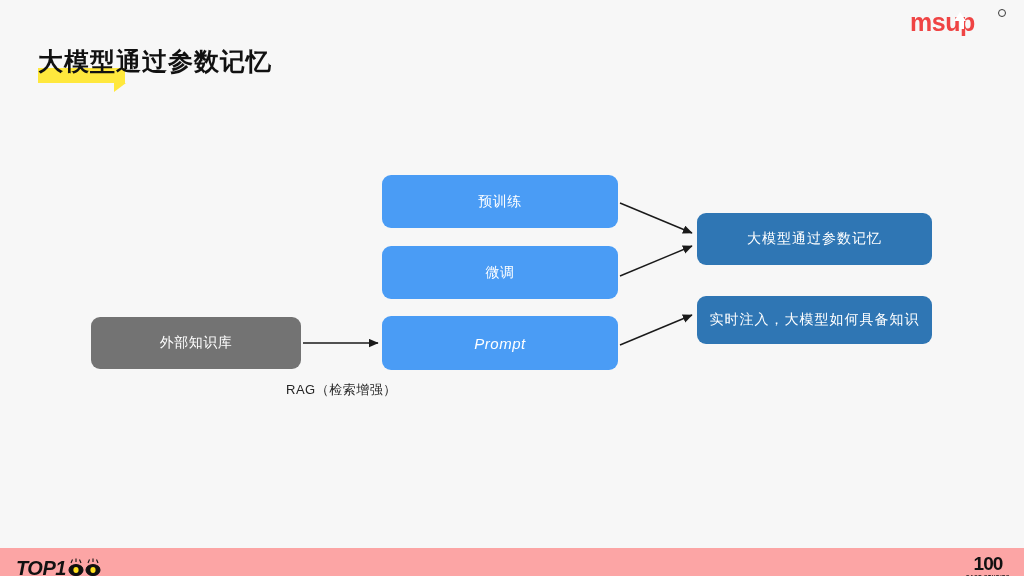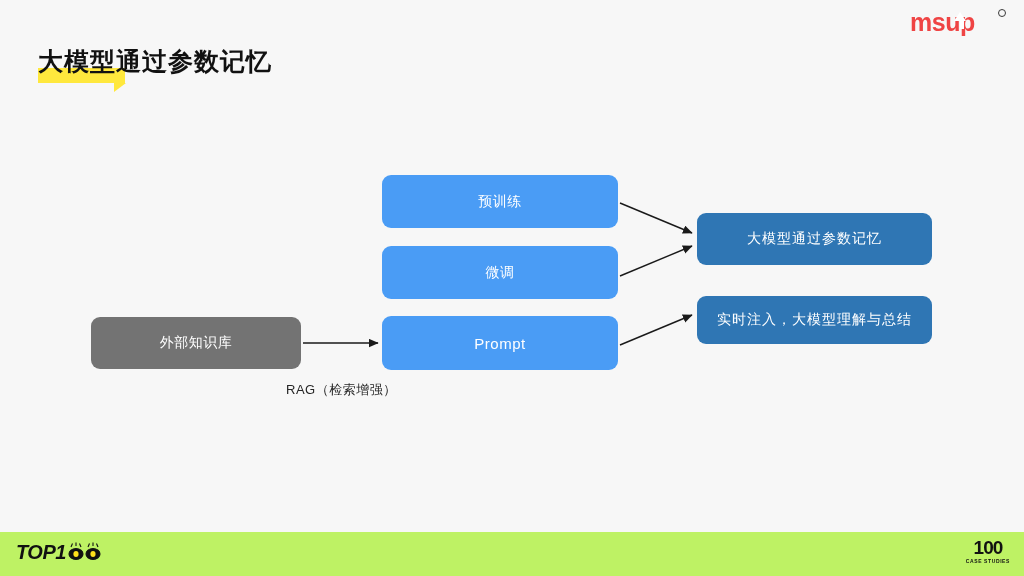--- a/index.html
+++ b/index.html
@@ -119,21 +119,21 @@
     box-sizing: border-box;
     text-align: center;
     user-select: none;
   }
   .node.light { background: #737373; }
   .node.mid   { background: #4a9cf5; }
   .node.dark  { background: #2f76b4; font-weight: 400; letter-spacing: 1px; text-align: center; }
 
   #node-pretrain  { left: 382px; top: 175px; width: 236px; height: 53px; }
   #node-finetune  { left: 382px; top: 246px; width: 236px; height: 53px; border-radius: 9px; }
-  #node-prompt    { left: 382px; top: 316px; width: 236px; height: 54px; font-size: 15px; }
+  #node-prompt    { left: 382px; top: 316px; width: 236px; height: 54px; font-size: 15px; font-style: italic; }
   #node-kb        { left: 91px;  top: 317px; width: 210px; height: 52px; }
   #node-memory    { left: 697px; top: 213px; width: 235px; height: 52px; }
   #node-inject    { left: 697px; top: 296px; width: 235px; height: 48px; }
 
   .edge-label {
     position: absolute;
     left: 286px;
     top: 381px;
     font-size: 13px;
     color: #262626;
@@ -148,22 +148,22 @@
     height: 576px;
     overflow: visible;
   }
 
   
   .footer {
     position: absolute;
     left: 0;
     bottom: 0;
     width: 1024px;
-    height: 44px;
-    background: #bef264;
+    height: 28px;
+    background: #fca5a5;
   }
   .footer-url {
     position: absolute;
     left: 0; right: 0;
     top: 13px;
     text-align: center;
     font-size: 13px;
     font-weight: 700;
     color: #1a1a1a;
     letter-spacing: -0.2px;
@@ -244,21 +244,21 @@
     <div class="node mid" id="node-pretrain">预训练</div>
 
     <div class="node mid" id="node-finetune">微调</div>
 
     <div class="node mid" id="node-prompt">Prompt</div>
 
     <div class="node light" id="node-kb">外部知识库</div>
 
     <div class="node dark" id="node-memory">大模型通过参数记忆</div>
 
-    <div class="node dark" id="node-inject">实时注入，大模型理解与总结</div>
+    <div class="node dark" id="node-inject">实时注入，大模型如何具备知识</div>
 
     <div class="edge-label">RAG（检索增强）</div>
   </div>
 
   <div class="footer">
 
     <div class="top1-logo">
       <span class="top1-text">TOP1</span>
       <svg class="eyes" width="36" height="20" viewBox="0 0 36 20" xmlns="http://www.w3.org/2000/svg">
         <g stroke="#111111" stroke-width="1.1" fill="none">

